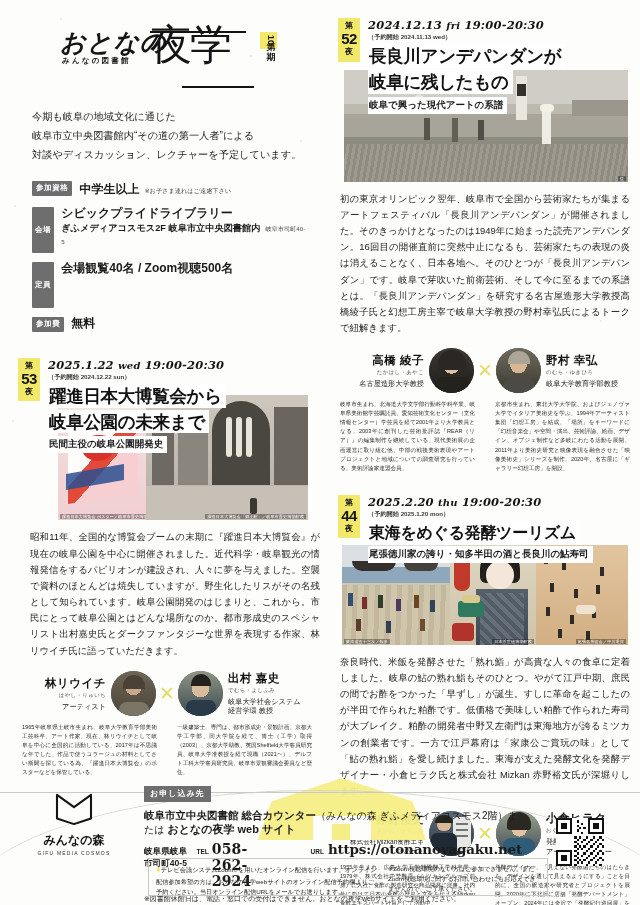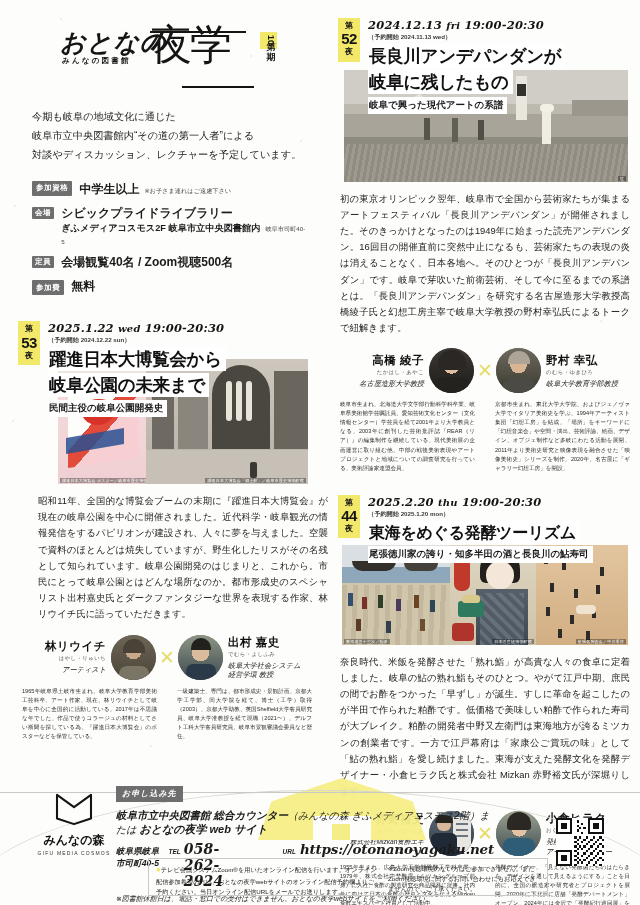--- a/index.html
+++ b/index.html
@@ -58,21 +58,21 @@
 
   
   .info-block { margin:14px 0 0 18px; }
   .info-row { display:flex; align-items:flex-start; margin-bottom:7px; }
   .tag {
     flex:0 0 auto; background:#6e6e6e; color:#fff;
     font-size:7.5px; font-weight:700; letter-spacing:.6px;
     padding:2.5px 4px; border-radius:1px; margin-right:7px; margin-top:2px;
     white-space:nowrap;
   }
-  .tag.narrow { padding:1px 3px; }
+  .tag.narrow { padding:18px 3px; }
   .info-main-lg { font-size:12px; font-weight:700; }
   .info-note { font-size:6.2px; font-weight:400; color:#4a4a4a; margin-left:5px; }
   .info-sub { font-size:9.2px; font-weight:700; line-height:1.4; }
   .info-sub .info-note { font-weight:400; }
 
   
   .night { position:relative; }
   .night-head { position:relative; display:flex; align-items:flex-start; }
   .night-badge {
     flex:0 0 auto; width:22px; background:#f2e86a;
@@ -120,21 +120,21 @@
   .speakers { display:flex; align-items:flex-start; margin-top:12px; }
   .spk { flex:1 1 0; display:flex; flex-direction:column; }
   .spk-top { display:flex; align-items:center; }
   .spk.right .spk-top { flex-direction:row; }
   .spk.left  .spk-top { flex-direction:row-reverse; }
   .spk-names { text-align:center; padding:0 5px; }
   .spk.left .spk-names { text-align:right; }
   .spk.right .spk-names { text-align:left; }
   .spk-name { font-size:11.5px; font-weight:700; letter-spacing:.5px; color:#111; }
   .spk-kana { font-size:5.4px; color:#555; margin-top:1px; letter-spacing:.4px; }
-  .spk-role { font-size:7.2px; color:#222; margin-top:3px; line-height:1.3;font-style:italic; }
+  .spk-role { font-size:7.2px; color:#222; margin-top:3px; line-height:1.3; }
   .avatar {
     flex:0 0 auto; width:45px; height:45px; border-radius:50%;
     overflow:hidden; position:relative; background:#6d6a64;
   }
   .avatar .av-a { position:absolute; inset:0; }
   .x-mark {
     flex:0 0 auto; width:22px; text-align:center;
     color:#e5dc6b; font-size:19px; font-weight:400; line-height:45px;
     margin-top:0;
   }
@@ -146,21 +146,21 @@
   .bio:last-child { padding-right:0; padding-left:10px; }
 
   
   .footer-wrap { position:absolute; left:0; top:770px; width:640px; height:135px; }
   .footer-rule { position:absolute; left:0; top:22px; width:640px; height:1px; background:#c9c9c5; }
   .mc-logo { position:absolute; left:26px; top:22px; width:96px; text-align:center; }
   .mc-mark { width:38px; height:34px; margin:0 auto; }
   .mc-jp { font-family:"DejaVu Serif", serif; font-size:12px; font-weight:700; letter-spacing:0px; margin-top:2px; color:#141414;}
   .mc-en { font-size:5px; letter-spacing:1.2px; color:#333; margin-top:1px; }
 
-  .apply { position:absolute; left:116px; top:12px; width:378px;font-style:italic; }
+  .apply { position:absolute; left:144px; top:12px; width:378px; }
   .apply-tag {
     display:inline-block; background:#6e6e6e; color:#fff;
     font-size:8px; font-weight:700; padding:2.5px 6px; letter-spacing:1px;
   }
   .apply-line1 { font-size:10.5px; font-weight:700; margin-top:7px; line-height:1.3; }
   .apply-line1 .small { font-size:10px; font-weight:400; }
   .apply-line1 .web { font-size:11px; font-weight:700; }
   .apply-line2 { display:flex; align-items:baseline; margin-top:4px; }
   .apply-addr { font-size:8.6px; font-weight:700; }
   .apply-tel-l { font-size:6.5px; font-weight:700; margin:0 3px 0 7px; }
@@ -291,21 +291,21 @@
           <div style="position:absolute;left:80px;top:22px;width:6px;height:40px;background:#e8e4da;border-radius:3px;"></div>
           <div style="position:absolute;left:90px;top:22px;width:6px;height:40px;background:#e8e4da;border-radius:3px;"></div>
           <div style="position:absolute;left:100px;top:22px;width:6px;height:40px;background:#e8e4da;border-radius:3px;"></div>
           <div style="position:absolute;left:128px;top:12px;width:34px;height:78px;background:#6a655d;"></div>
           <div style="position:absolute;left:0;bottom:0;right:0;height:34px;background:#c6c0b6;"></div>
           <div style="position:absolute;left:104px;bottom:6px;width:7px;height:16px;background:#3a3832;border-radius:2px;"></div>
           <div class="ph-cap">躍進日本大博覧会「郷土館」／岐阜市歴史博物館蔵</div>
         </div>
       </div>
 
-      <div class="desc" style="width:290px;margin-left:20px;">昭和11年、全国的な博覧会ブームの末期に『躍進日本大博覧会』が現在の岐阜公園を中心に開催されました。近代科学・岐阜観光の情報発信をするパビリオンが建設され、人々に夢を与えました。空襲で資料のほとんどは焼失していますが、野生化したリスがその名残として知られています。岐阜公園開発のはじまりと、これから。市民にとって岐阜公園とはどんな場所なのか。都市形成史のスペシャリスト出村嘉史氏とダークファンタジーな世界を表現する作家、林リウイチ氏に語っていただきます。</div>
+      <div class="desc" style="width:290px;margin-left:12px;">昭和11年、全国的な博覧会ブームの末期に『躍進日本大博覧会』が現在の岐阜公園を中心に開催されました。近代科学・岐阜観光の情報発信をするパビリオンが建設され、人々に夢を与えました。空襲で資料のほとんどは焼失していますが、野生化したリスがその名残として知られています。岐阜公園開発のはじまりと、これから。市民にとって岐阜公園とはどんな場所なのか。都市形成史のスペシャリスト出村嘉史氏とダークファンタジーな世界を表現する作家、林リウイチ氏に語っていただきます。</div>
 
       <div class="speakers" style="width:290px;margin-left:4px;">
         <div class="spk left">
           <div class="spk-top">
             <div class="avatar">
               <div class="av-a" style="background:radial-gradient(circle at 50% 36%,#c9a98a 0 22%,transparent 22%),linear-gradient(#6d6556,#4a4438);"></div>
               <div style="position:absolute;left:12px;top:4px;width:22px;height:14px;background:#4a4236;border-radius:11px 11px 0 0;"></div>
               <div style="position:absolute;left:8px;bottom:0;width:30px;height:14px;background:#7b7566;border-radius:8px 8px 0 0;"></div>
             </div>
             <div class="spk-names">

